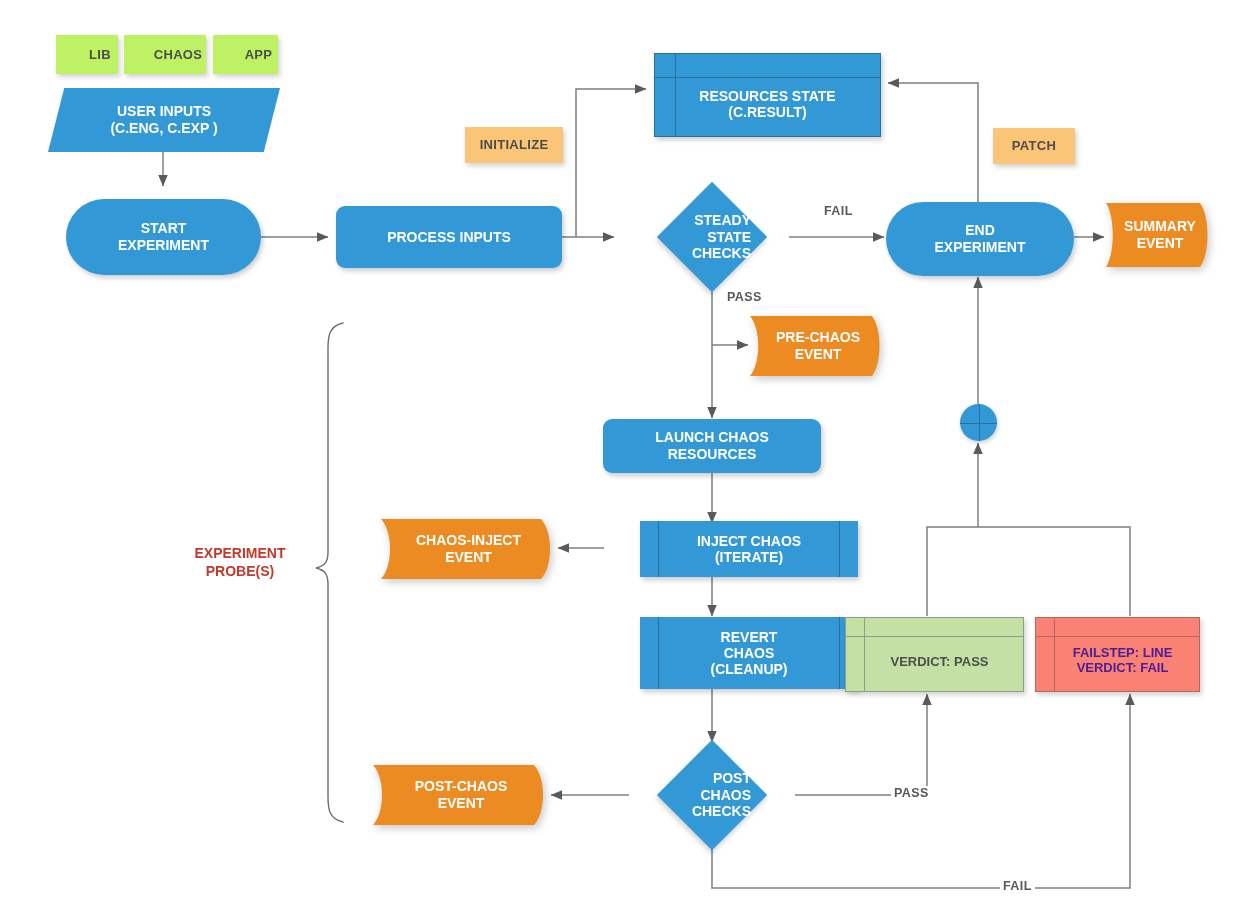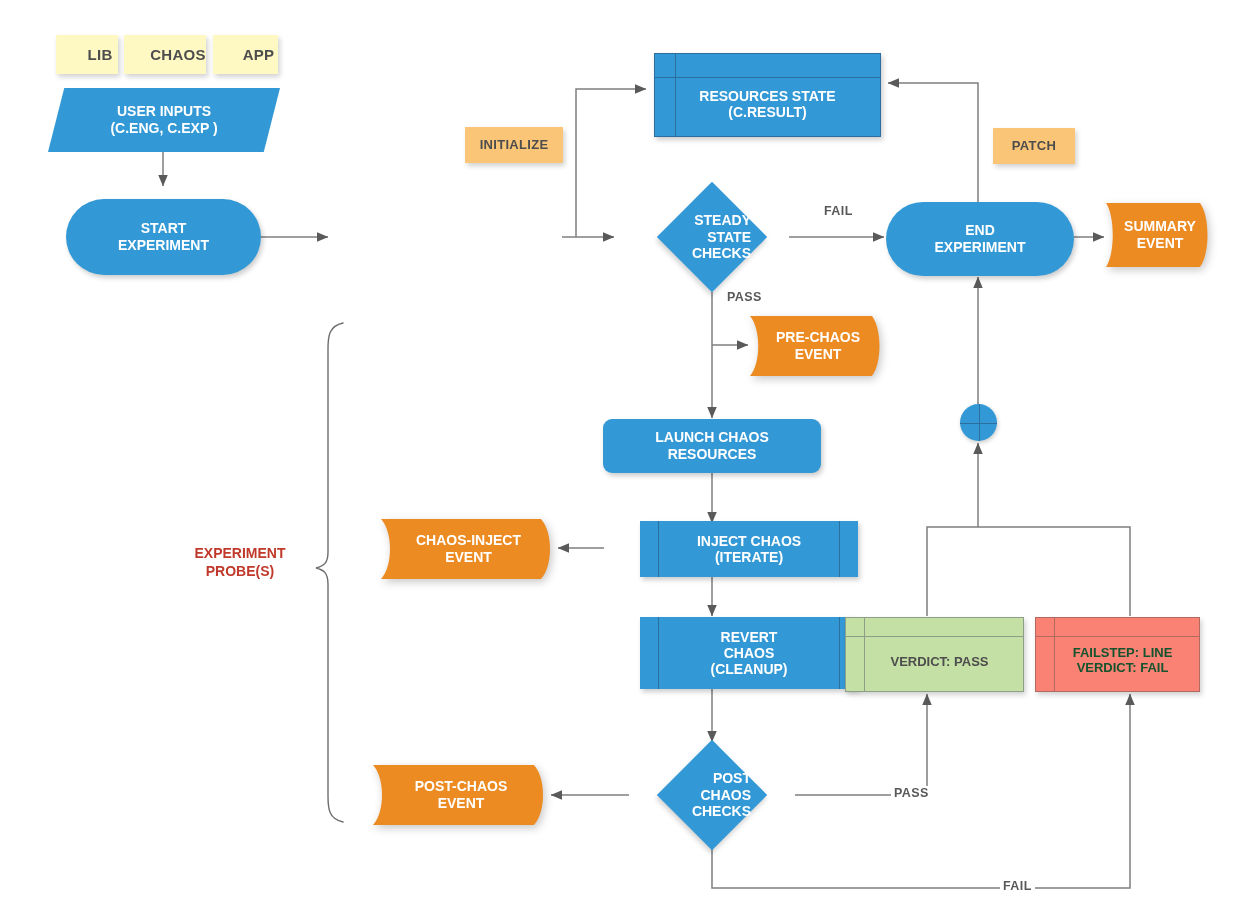--- a/index.html
+++ b/index.html
@@ -9,21 +9,21 @@
     width:1240px;height:920px;overflow:hidden;position:relative;
   }
   #canvas{position:relative;width:1240px;height:920px;}
   svg.edges{position:absolute;left:0;top:0;width:1240px;height:920px;}
 
   .node{position:absolute;box-sizing:border-box;display:flex;align-items:center;
         justify-content:center;text-align:center;line-height:1.18;}
   .node span{display:block;white-space:pre-line;}
 
   
-  .tag-yellow{background:#fef9c3;color:#4d4d4d;font-weight:bold;font-size:15px;
+  .tag-yellow{background:#bef264;color:#4d4d4d;font-weight:bold;font-size:13px;
               letter-spacing:.3px;box-shadow:2px 3px 5px rgba(0,0,0,.18);padding-left:26px;}
   
   .tag-orange{background:#fac576;color:#4d4d4d;font-weight:bold;font-size:13px;
               letter-spacing:.3px;box-shadow:2px 3px 5px rgba(0,0,0,.18);}
 
   
   .parallelogram{background:#3399d6;color:#ffffff;font-weight:bold;font-size:14px;
       clip-path:polygon(7% 0,100% 0,93% 100%,0 100%);
       filter:drop-shadow(2px 3px 4px rgba(0,0,0,.22));}
 
@@ -56,21 +56,21 @@
   .tablebox .vline{position:absolute;top:0;bottom:0;width:1px;}
 
   .tbl-blue{background:#3399d6;color:#fff;font-weight:bold;font-size:14px;
             border:1px solid #2c6f9e;box-shadow:2px 3px 5px rgba(0,0,0,.2);}
   .tbl-blue .hline,.tbl-blue .vline{background:#2c6f9e;}
 
   .tbl-green{background:#c5e0a5;color:#4d4d4d;font-weight:bold;font-size:13px;
              border:1px solid #8f9e86;box-shadow:2px 3px 5px rgba(0,0,0,.18);}
   .tbl-green .hline,.tbl-green .vline{background:#8f9e86;}
 
-  .tbl-red{background:#f98274;color:#14532d;font-weight:bold;font-size:13px;
+  .tbl-red{background:#f98274;color:#4c1d95;font-weight:bold;font-size:13px;
            border:1px solid #b2695f;box-shadow:2px 3px 5px rgba(0,0,0,.18);}
   .tbl-red .hline,.tbl-red .vline{background:#b2695f;}
 
   
   .event{position:absolute;color:#ffffff;font-weight:bold;font-size:14px;}
   .event .evt-svg{position:absolute;left:0;top:0;width:100%;height:100%;
         filter:drop-shadow(2px 3px 4px rgba(0,0,0,.22));}
   .event .evt-label{position:absolute;left:0;right:0;top:50%;
         transform:translateY(-50%);text-align:center;z-index:2;
         padding:0 16px;box-sizing:border-box;white-space:pre-line;line-height:1.18;}
@@ -177,20 +177,23 @@
   <div class="node parallelogram" style="left:48px;top:88px;width:232px;height:64px;">
     <span>USER INPUTS
 (C.ENG, C.EXP )</span>
   </div>
 
   <div class="node pill" style="left:66px;top:199px;width:195px;height:76px;">
     <span>START
 EXPERIMENT</span>
   </div>
 
+  <div class="node rrect" style="left:336px;top:206px;width:226px;height:62px;">
+    <span>PROCESS INPUTS</span>
+  </div>
 
   <div class="tablebox tbl-blue" style="left:654px;top:53px;width:227px;height:84px;">
     <div class="hline" style="top:23px;"></div>
     <div class="vline" style="left:20px;"></div>
     <span style="position:relative;z-index:2;white-space:pre-line;padding-top:18px;">RESOURCES STATE
 (C.RESULT)</span>
   </div>
 
   <div class="node diamond" style="left:673px;top:198px;width:78px;height:78px;">
     <div class="dshape"></div>

